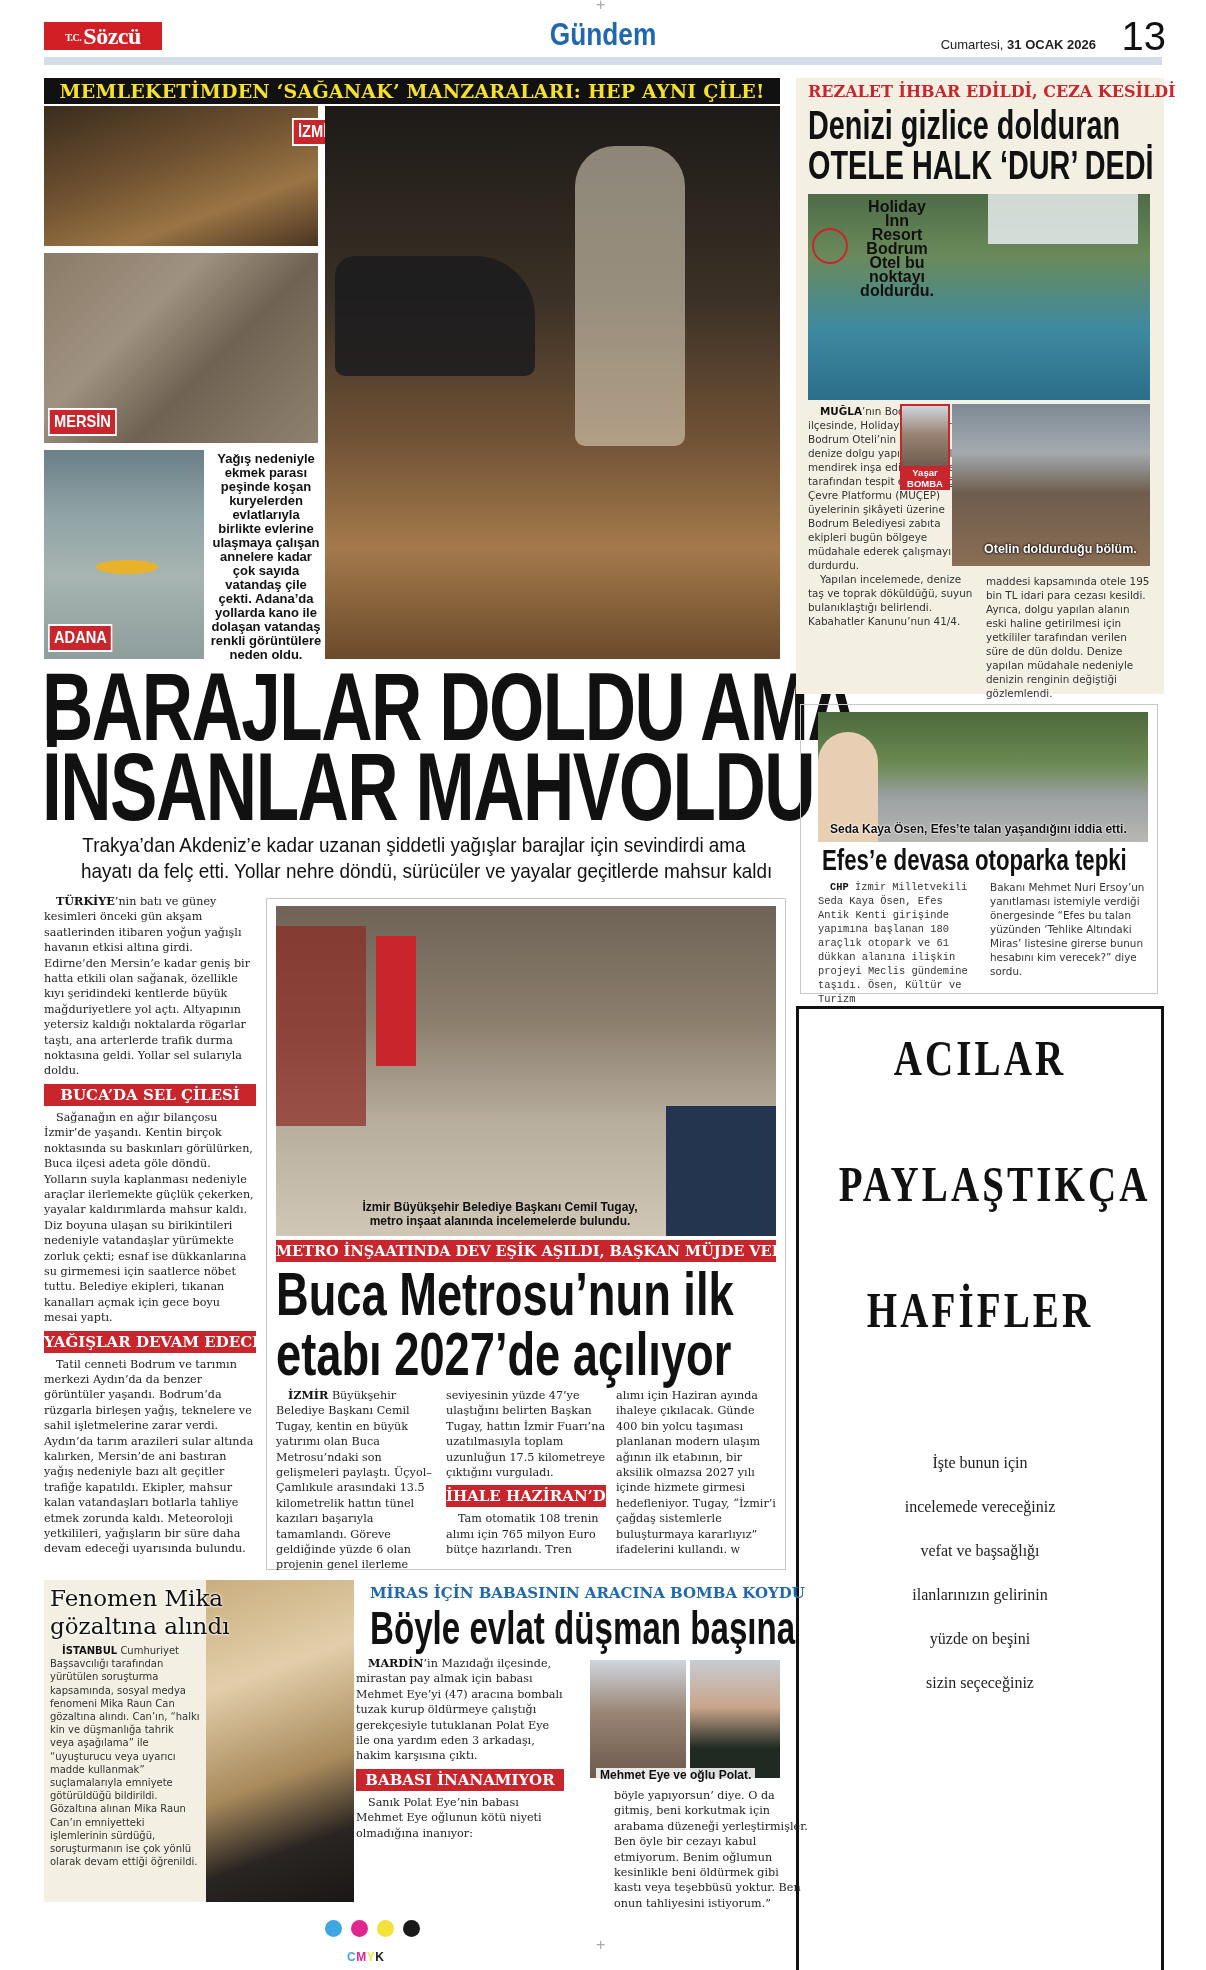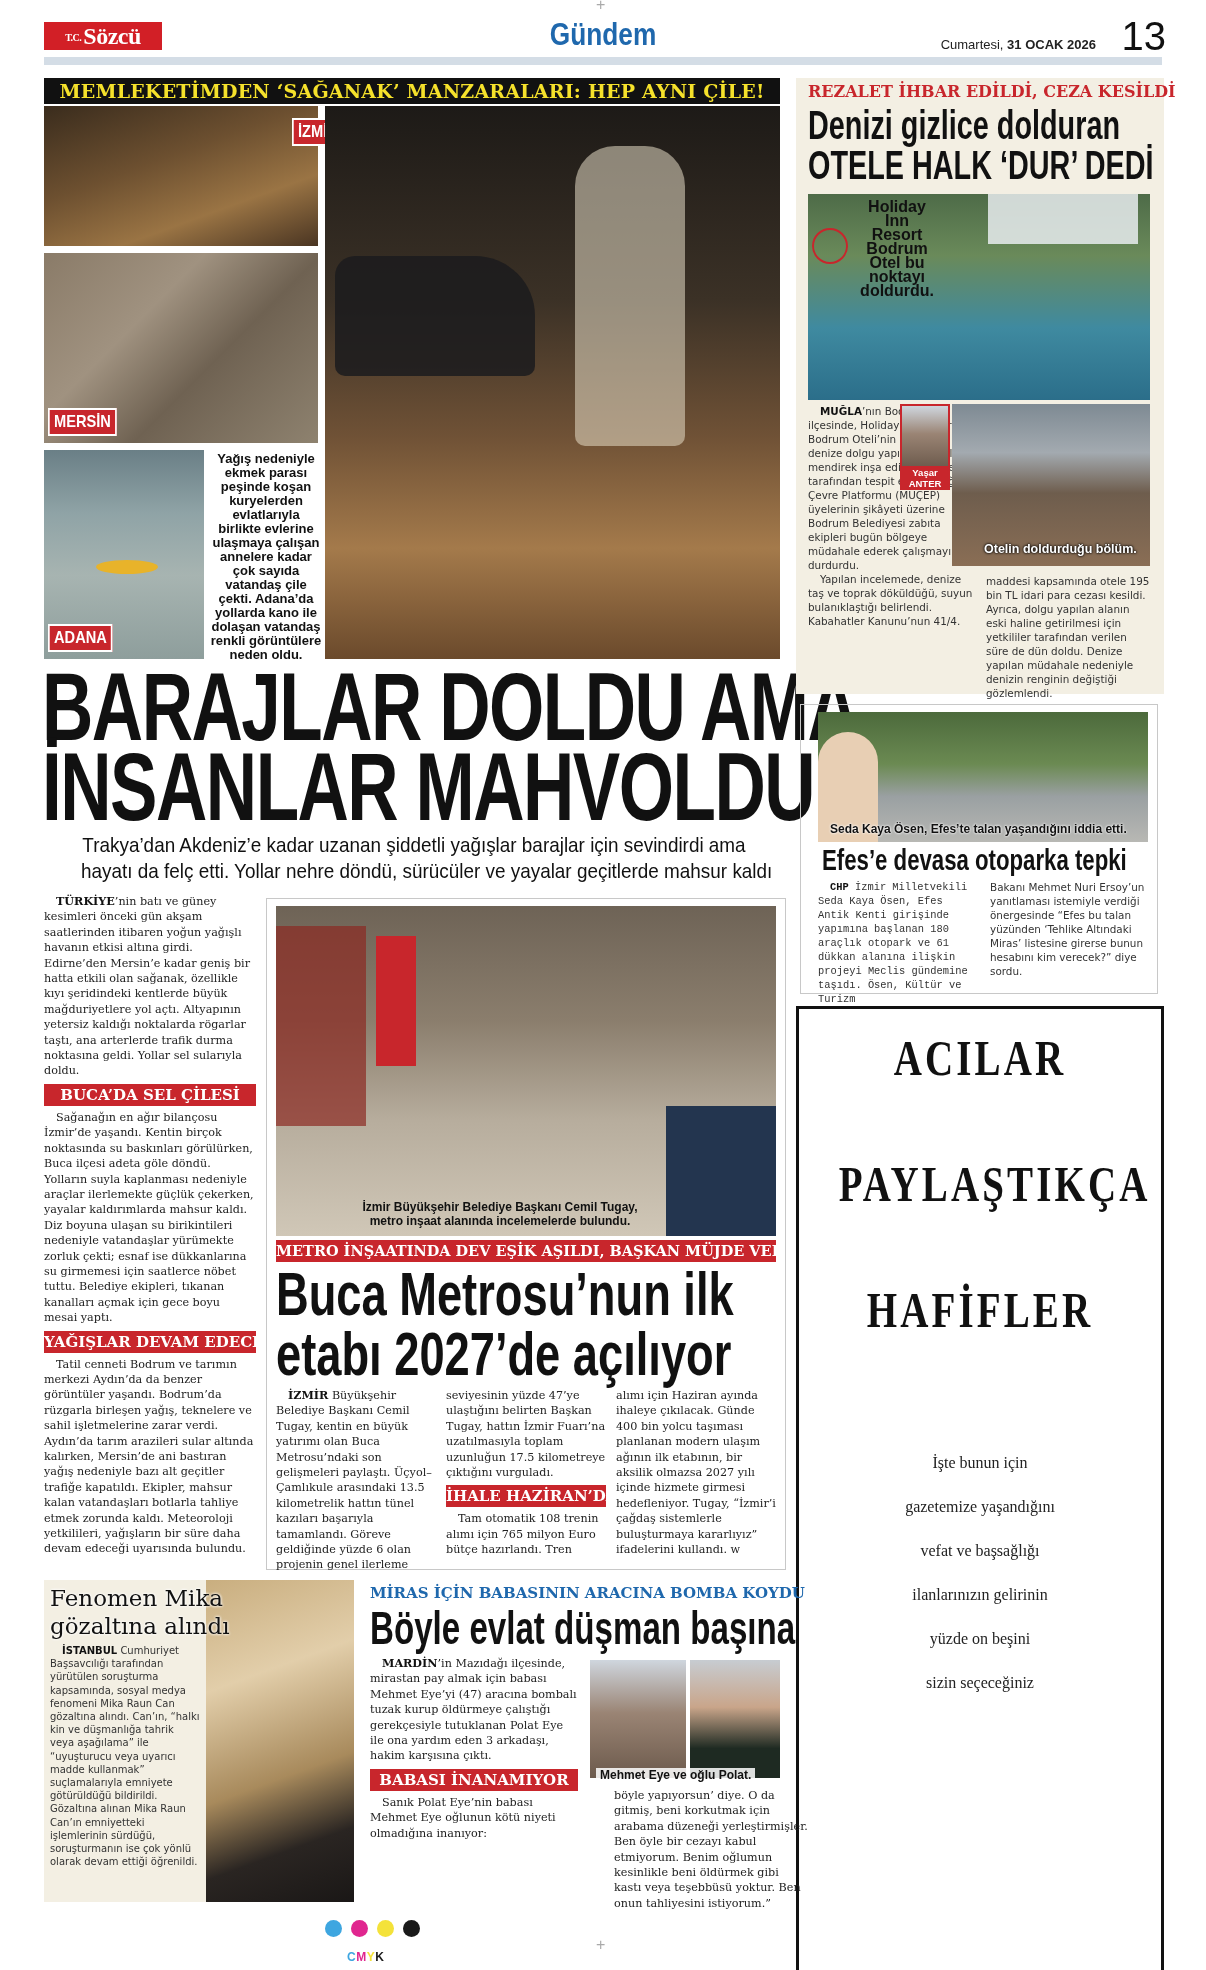--- a/index.html
+++ b/index.html
@@ -159,21 +159,21 @@
 </div>
 <div class="abs caption-bold" style="left:860px;top:200px;width:74px;font-size:16px;">Holiday Inn Resort Bodrum Otel bu noktayı doldurdu.</div>
 
 <div class="abs body-sans" style="left:808px;top:404px;width:170px;">
   <p class="indent"><b class="lead">MUĞLA</b><span>’nın Bodrum ilçesinde, Holiday Inn Resort Bodrum Oteli’nin sahilinde denize dolgu yapılarak iskele ve mendirek inşa edildiği çevreciler tarafından tespit edildi. Muğla Çevre Platformu (MUÇEP) üyelerinin şikâyeti üzerine Bodrum Belediyesi zabıta ekipleri bugün bölgeye müdahale ederek çalışmayı durdurdu.</span></p>
   <p class="indent">Yapılan incelemede, denize taş ve toprak döküldüğü, suyun bulanıklaştığı belirlendi. Kabahatler Kanunu’nun 41/4.</p>
 </div>
 <div class="photo ph-portrait" style="left:900px;top:404px;width:50px;height:66px;border:2px solid #c8262c;"></div>
 <div class="abs" style="left:900px;top:466px;width:50px;background:#c8262c;color:#fff;text-align:center;font-weight:bold;font-size:9.5px;line-height:11px;padding:1px 0;">
   <div>Yaşar</div>
-  <div>ANTER</div>
+  <div>BOMBA</div>
 </div>
 <div class="photo ph-coast" style="left:952px;top:404px;width:198px;height:162px;"></div>
 <div class="abs" style="left:984px;top:542px;font-weight:bold;font-size:12.5px;color:#fff;text-shadow:0 0 3px #000,0 0 2px #000;">Otelin doldurduğu bölüm.</div>
 <div class="abs body-sans" style="left:986px;top:574px;width:164px;">maddesi kapsamında otele 195 bin TL idari para cezası kesildi. Ayrıca, dolgu yapılan alanın eski haline getirilmesi için yetkililer tarafından verilen süre de dün doldu. Denize yapılan müdahale nedeniyle denizin renginin değiştiği gözlemlendi.</div>
 
 <div class="abs thin-frame" style="left:800px;top:704px;width:358px;height:290px;"></div>
 <div class="photo ph-parking" style="left:818px;top:712px;width:330px;height:130px;">
   <div style="position:absolute;left:0;top:20px;width:60px;height:110px;background:#e8cfb4;border-radius:30px 30px 0 0;"></div>
 </div>
 <div class="abs" style="left:830px;top:822px;font-weight:bold;font-size:12px;color:#111;text-shadow:0 0 3px #fff,0 0 2px #fff;">Seda Kaya Ösen, Efes’te talan yaşandığını iddia etti.</div>
@@ -182,21 +182,21 @@
   <p class="indent"><b class="lead">CHP</b><span> İzmir Milletvekili Seda Kaya Ösen, Efes Antik Kenti girişinde yapımına başlanan 180 araçlık otopark ve 61 dükkan alanına ilişkin projeyi Meclis gündemine taşıdı. Ösen, Kültür ve Turizm</span></p>
 </div>
 <div class="abs body-sans" style="left:990px;top:880px;width:158px;">Bakanı Mehmet Nuri Ersoy’un yanıtlaması istemiyle verdiği önergesinde “Efes bu talan yüzünden ‘Tehlike Altındaki Miras’ listesine girerse bunun hesabını kim verecek?” diye sordu.</div>
 
 <div class="abs ad">
   <div class="ad-big" style="margin-top:20px;">ACILAR</div>
   <div class="ad-big" style="margin-top:68px;">PAYLAŞTIKÇA</div>
   <div class="ad-big" style="margin-top:68px;">HAFİFLER</div>
   <div style="margin-top:102px;">
     <div class="ad-line">İşte bunun için</div>
-    <div class="ad-line">gazetemize yaşandığını</div>
+    <div class="ad-line">incelemede vereceğiniz</div>
     <div class="ad-line">vefat ve başsağlığı</div>
     <div class="ad-line">ilanlarınızın gelirinin</div>
     <div class="ad-line">yüzde on beşini</div>
     <div class="ad-line">sizin seçeceğiniz</div>
   </div>
   <div style="position:absolute;left:0;right:0;bottom:20px;">
     <div class="ad-logo"><span style="font-size:8px;">T.C.</span><span>Sözcü</span></div>
     <div class="ad-tel">Tel: 0549 7963566</div>
   </div>
 </div>
@@ -206,21 +206,21 @@
 <div class="abs" style="left:50px;top:1584px;font-family:'DejaVu Serif',serif;font-size:23px;line-height:28px;color:#111;text-shadow:0 0 3px #fff,0 0 3px #fff;">
   <div>Fenomen Mika</div>
   <div>gözaltına alındı</div>
 </div>
 <div class="abs body-sans" style="left:50px;top:1644px;width:150px;font-size:10px;line-height:13.2px;">
   <p class="indent"><b class="lead">İSTANBUL</b><span> Cumhuriyet Başsavcılığı tarafından yürütülen soruşturma kapsamında, sosyal medya fenomeni Mika Raun Can gözaltına alındı. Can’ın, “halkı kin ve düşmanlığa tahrik veya aşağılama” ile “uyuşturucu veya uyarıcı madde kullanmak” suçlamalarıyla emniyete götürüldüğü bildirildi. Gözaltına alınan Mika Raun Can’ın emniyetteki işlemlerinin sürdüğü, soruşturmanın ise çok yönlü olarak devam ettiği öğrenildi.</span></p>
 </div>
 
 <div class="abs kicker-blue-text" style="left:370px;top:1584px;">MİRAS İÇİN BABASININ ARACINA BOMBA KOYDU</div>
 <div class="abs headline-cond" style="left:370px;top:1604px;font-size:46px;line-height:48px;transform:scaleX(0.72);">Böyle evlat düşman başına</div>
-<div class="abs body-serif" style="left:370px;top:1656px;width:208px;">
+<div class="abs body-serif" style="left:356px;top:1656px;width:208px;">
   <p class="indent"><b class="lead">MARDİN</b><span>’in Mazıdağı ilçesinde, mirastan pay almak için babası Mehmet Eye’yi (47) aracına bombalı tuzak kurup öldürmeye çalıştığı gerekçesiyle tutuklanan Polat Eye ile ona yardım eden 3 arkadaşı, hakim karşısına çıktı.</span></p>
   <div class="kicker-red-bar" style="margin:5px 0 4px;">BABASI İNANAMIYOR</div>
   <p class="indent">Sanık Polat Eye’nin babası Mehmet Eye oğlunun kötü niyeti olmadığına inanıyor:</p>
 </div>
 <div class="photo ph-portrait" style="left:590px;top:1660px;width:96px;height:118px;"></div>
 <div class="photo ph-portrait" style="left:690px;top:1660px;width:90px;height:118px;background:linear-gradient(180deg,#c7ccd1 0%,#c9a58a 40%,#1e2a22 75%);"></div>
 <div class="abs" style="left:596px;top:1768px;font-weight:bold;font-size:12px;color:#111;background:rgba(255,255,255,0.85);padding:0 4px;">Mehmet Eye ve oğlu Polat.</div>
 <div class="abs body-serif" style="left:588px;top:1788px;width:194px;margin-left:26px;">böyle yapıyorsun’ diye. O da gitmiş, beni korkutmak için arabama düzeneği yerleştirmişler. Ben öyle bir cezayı kabul etmiyorum. Benim oğlumun kesinlikle beni öldürmek gibi kastı veya teşebbüsü yoktur. Ben onun tahliyesini istiyorum.”</div>
 
 <div class="abs" style="left:325px;top:1920px;">

